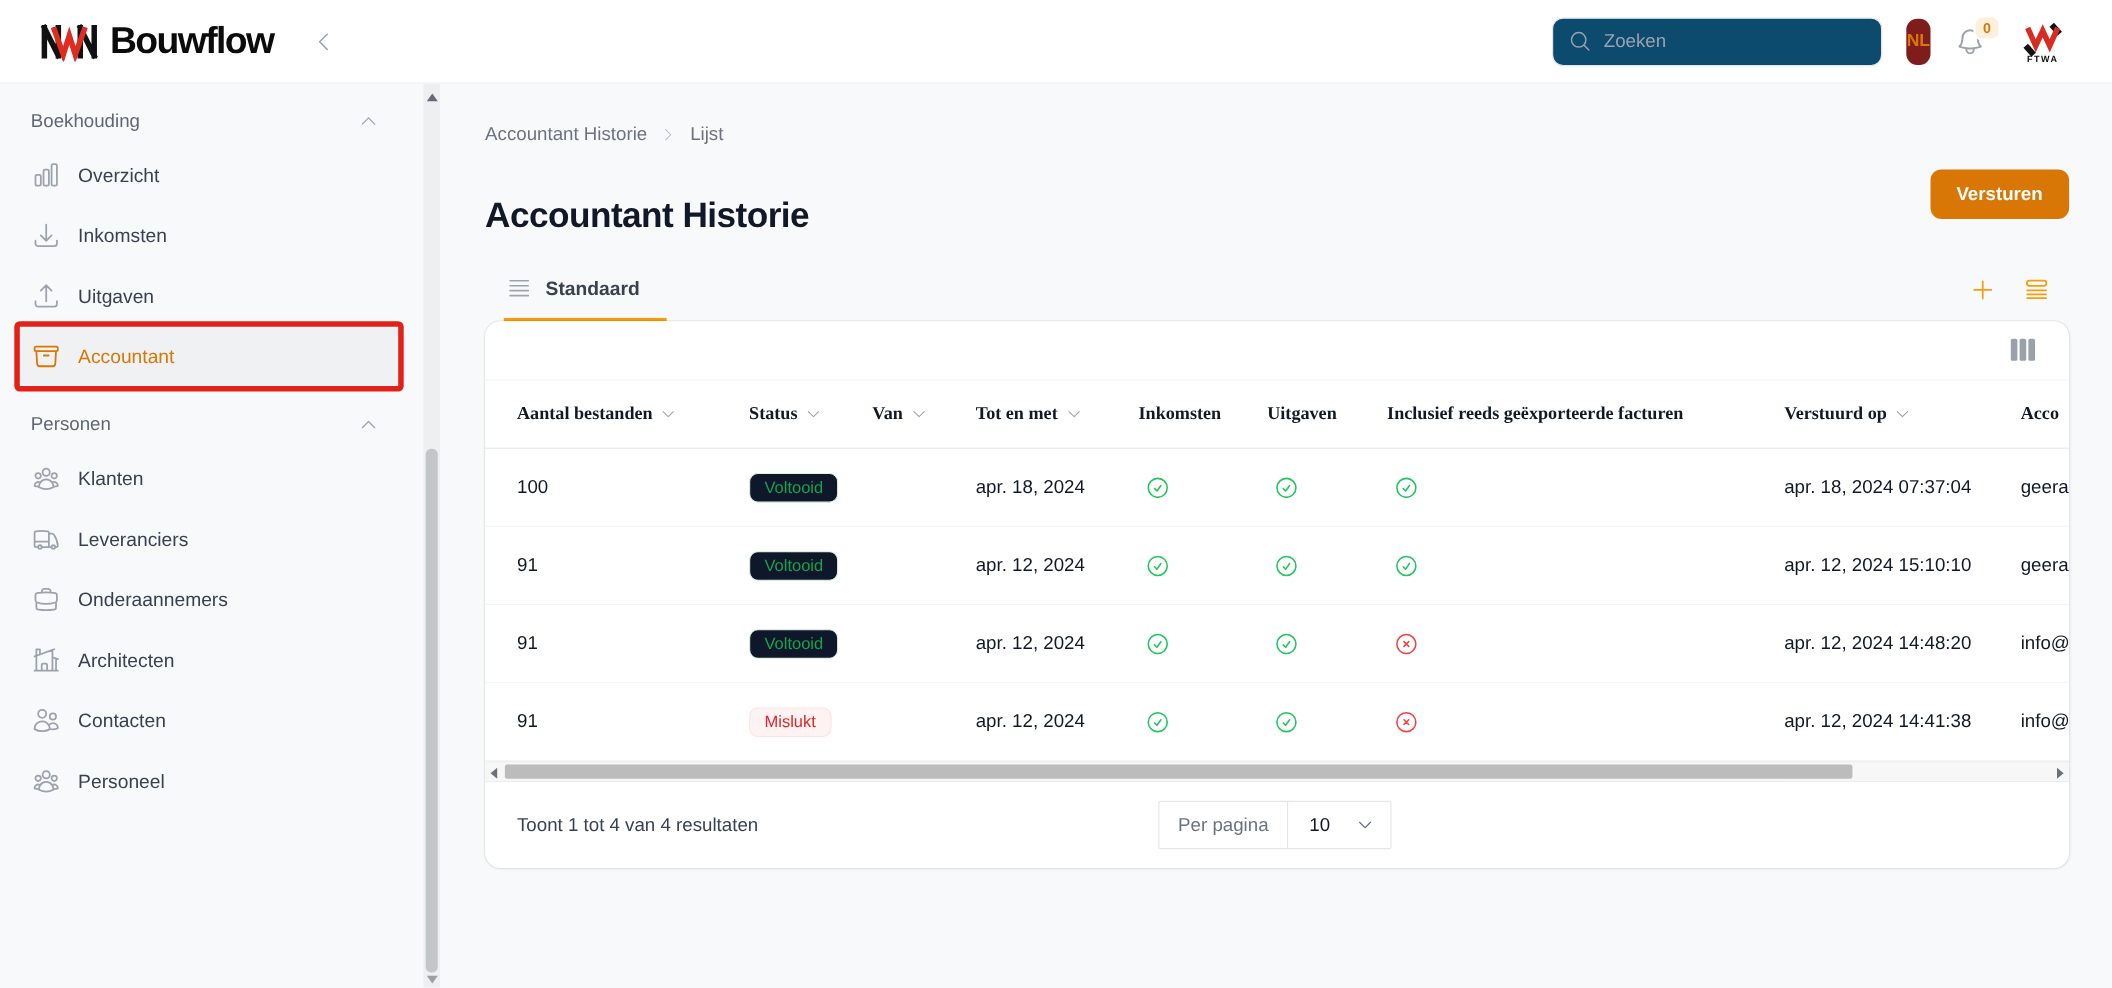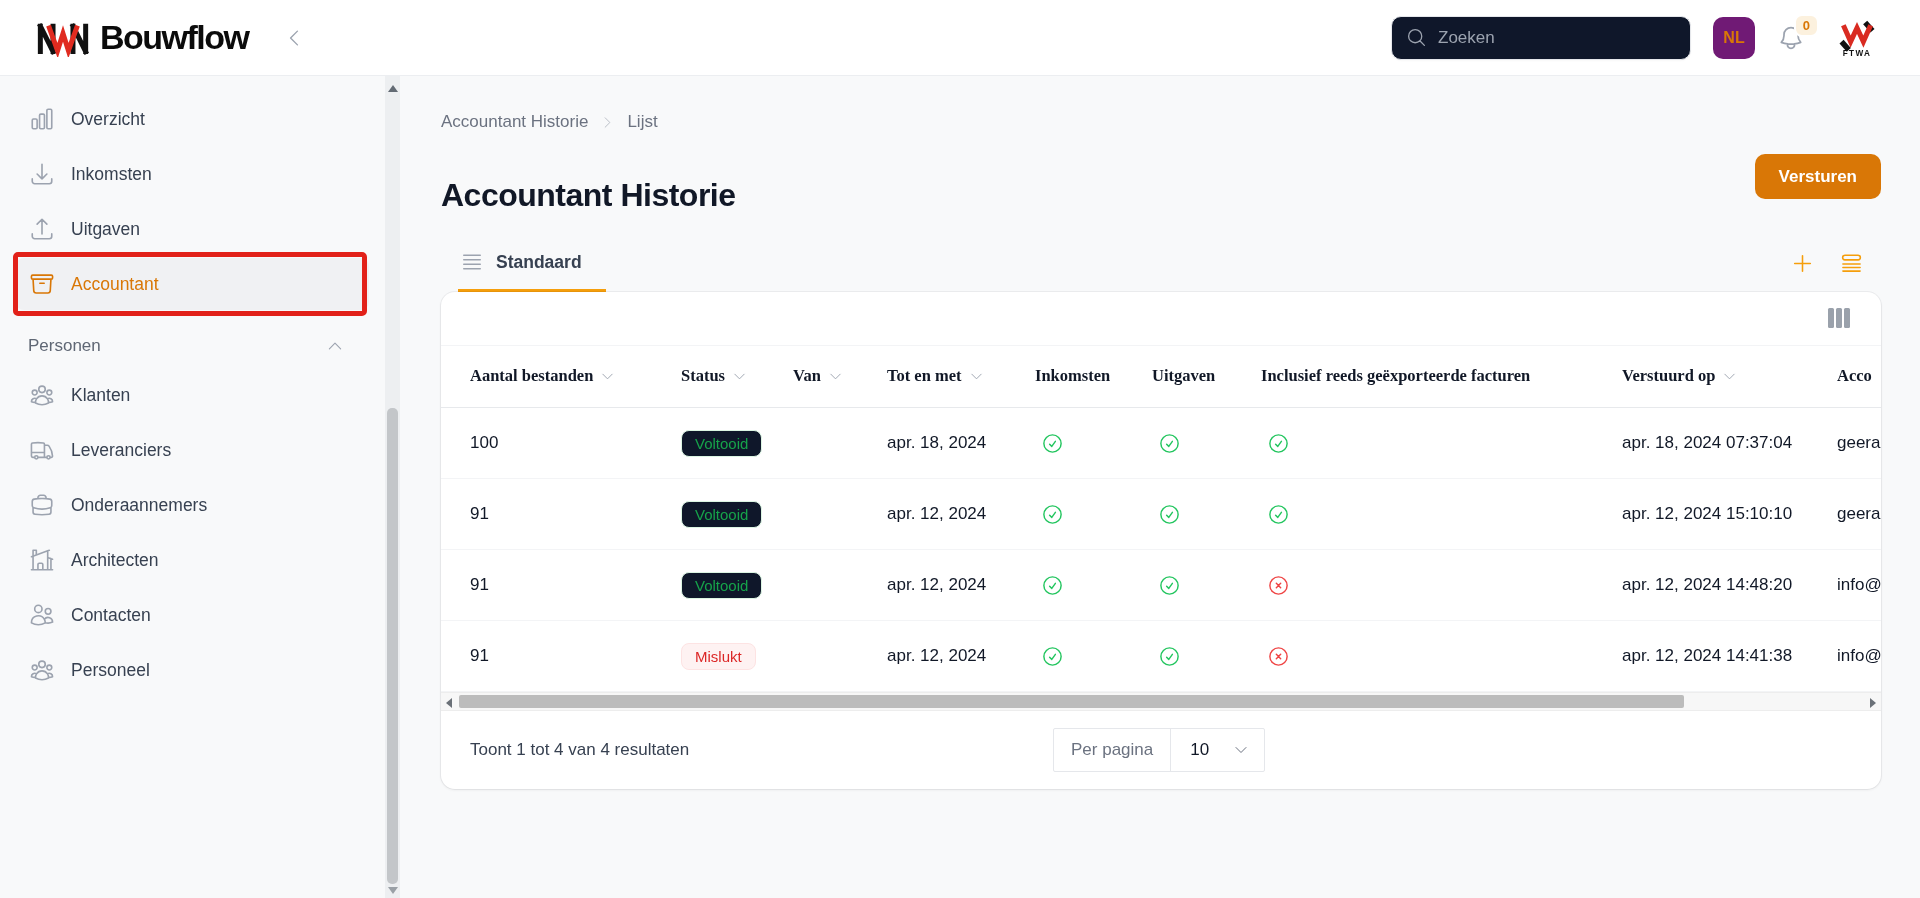--- a/index.html
+++ b/index.html
@@ -8,29 +8,29 @@
     background:#f8f9fa;color:#1f2937;
     font-family:"Liberation Sans","DejaVu Sans",sans-serif;
     -webkit-font-smoothing:antialiased;
   }
   svg{display:block;}
   .ic{stroke:currentColor;fill:none;stroke-width:1.5;stroke-linecap:round;stroke-linejoin:round;}
 
   
   .topbar{position:absolute;top:0;left:0;right:0;height:76px;background:#fff;
     border-bottom:1px solid #eceef1;display:flex;align-items:center;padding:0 39px 0 34px;z-index:20;box-sizing:border-box;}
-  .brand{display:flex;align-items:center;gap:8px;}
+  .brand{display:flex;gap:8px;}
   .brand-name{font-size:34px;font-weight:bold;color:#0b0b0b;letter-spacing:-1.5px;}
   .collapse-btn{margin-left:30px;color:#9ca3af;background:none;border:none;padding:4px;cursor:pointer;}
   .topbar-right{margin-left:auto;display:flex;align-items:center;gap:22px;}
   .search{width:300px;height:44px;box-sizing:border-box;border:1px solid #e5e7eb;border-radius:10px;
-    background:#0f172a;display:flex;align-items:center;gap:11px;padding:0 14px;box-shadow:0 1px 2px rgba(0,0,0,.03);}
+    background:#0c4a6e;display:flex;align-items:center;gap:11px;padding:0 14px;box-shadow:0 1px 2px rgba(0,0,0,.03);}
   .search .ph{font-size:17px;color:#9ca3af;}
   .search .ic{color:#9ca3af;}
-  .locale-badge{width:42px;height:42px;border-radius:10px;background:#701a75;color:#d97706;
+  .locale-badge{width:22px;height:42px;border-radius:10px;background:#7f1d1d;color:#d97706;
     font-weight:bold;font-size:16px;display:flex;align-items:center;justify-content:center;cursor:pointer;}
   .bell-wrap{position:relative;color:#9ca3af;cursor:pointer;margin-right:6px;}
   .bell-badge{position:absolute;top:-10px;right:-14px;background:#fcf1de;color:#d97706;font-size:13px;
     font-weight:bold;padding:2px 7px;border-radius:8px;border:2px solid #fff;line-height:15px;}
   .avatar{width:48px;height:52px;display:flex;flex-direction:column;align-items:center;justify-content:center;cursor:pointer;}
 
   
   .sidebar{position:absolute;top:76px;left:0;width:385px;bottom:0;background:#f8f9fa;padding-top:14px;box-sizing:border-box;overflow:hidden;}
   .group{margin-bottom:16px;}
   .group-header{height:40px;display:flex;align-items:center;justify-content:space-between;
@@ -146,20 +146,26 @@
         <text x="24" y="42" text-anchor="middle" font-size="9" font-weight="bold" fill="#111" letter-spacing="1.5">FTWA</text>
       </svg>
     </div>
   </div>
 </header>
 
 <aside class="sidebar">
 
 
   <div class="group">
+    <div class="group-header">
+      <span>Boekhouding</span>
+      <svg class="ic" width="18" height="18" viewBox="0 0 24 24">
+          <path d="m4.5 15.75 7.5-7.5 7.5 7.5"></path>
+        </svg>
+    </div>
     <div class="nav-item">
       <svg class="ic" width="26" height="26" viewBox="0 0 24 24">
           <path d="M3 13.125C3 12.504 3.504 12 4.125 12h2.25c.621 0 1.125.504 1.125 1.125v6.75C7.5 20.496 6.996 21 6.375 21h-2.25A1.125 1.125 0 0 1 3 19.875v-6.75ZM9.75 8.625c0-.621.504-1.125 1.125-1.125h2.25c.621 0 1.125.504 1.125 1.125v11.25c0 .621-.504 1.125-1.125 1.125h-2.25a1.125 1.125 0 0 1-1.125-1.125V8.625ZM16.5 4.125c0-.621.504-1.125 1.125-1.125h2.25C20.496 3 21 3.504 21 4.125v15.75c0 .621-.504 1.125-1.125 1.125h-2.25a1.125 1.125 0 0 1-1.125-1.125V4.125Z"></path>
         </svg>
       <span>Overzicht</span>
     </div>
     <div class="nav-item">
       <svg class="ic" width="26" height="26" viewBox="0 0 24 24">
           <path d="M3 16.5v2.25A2.25 2.25 0 0 0 5.25 21h13.5A2.25 2.25 0 0 0 21 18.75V16.5M16.5 12 12 16.5m0 0L7.5 12m4.5 4.5V3"></path>
         </svg>

